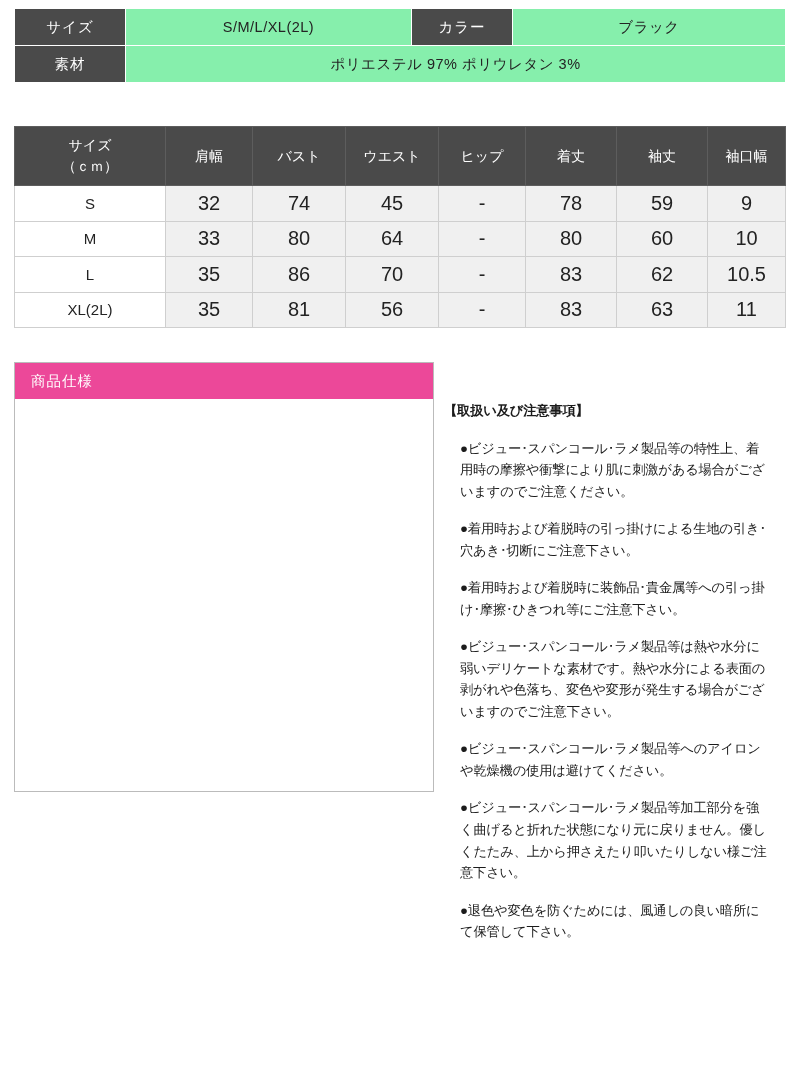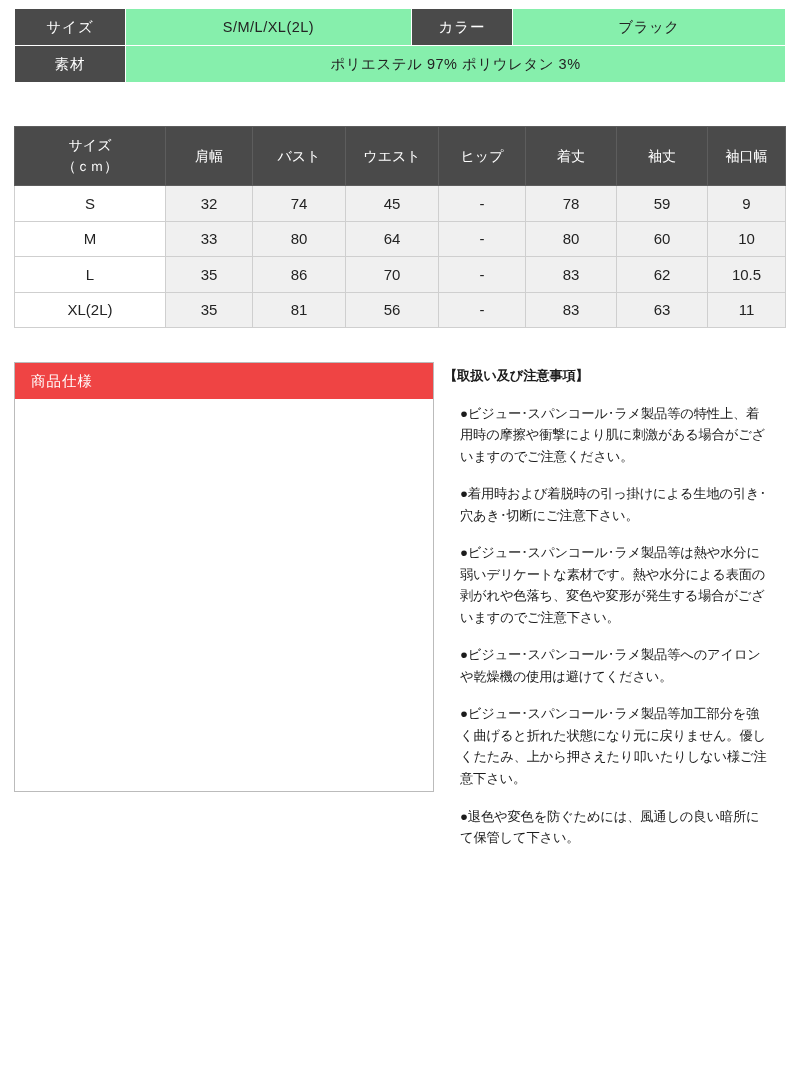--- a/index.html
+++ b/index.html
@@ -72,21 +72,21 @@
     font-size: 14px;
     height: 58px;
     line-height: 1.45;
     border: 1px solid #5d5d5d;
   }
   .size-table thead th.col-label {
     line-height: 1.5;
   }
   .size-table tbody td {
     height: 34.5px;
-    font-size: 15px;
+    font-size: 20px;
     background: #ffffff;
     color: #232323;
   }
   .size-table tbody td.rowlabel {
     background: #ffffff;
     font-size: 15px;
   }
   .size-table tbody tr td.shade {
     background: #f0f0f0;
   }
@@ -96,21 +96,21 @@
     position: absolute;
     left: 14px;
     top: 362px;
     width: 420px;
     height: 430px;
     border: 1px solid #bbbbbb;
     box-sizing: border-box;
     background: #ffffff;
   }
   .spec-box-header {
-    background: #ef4444;
+    background: #ec4899;
     color: #ffffff;
     font-size: 14.5px;
     height: 36px;
     line-height: 36px;
     padding-left: 16px;
     letter-spacing: 1px;
   }
   .spec-box-body {
     padding: 28px 0 0 18px;
     font-size: 13.5px;
@@ -119,21 +119,21 @@
   }
   .spec-box-body .note {
     margin-top: 18px;
     font-size: 13px;
   }
 
   
   .notes {
     position: absolute;
     left: 444px;
-    top: 365px;
+    top: 400px;
     width: 344px;
     font-size: 13.3px;
     line-height: 1.62;
     color: #1b1b1b;
     letter-spacing: -0.2px;
   }
   .notes .notes-title {
     font-weight: bold;
     margin-bottom: 1px;
   }
@@ -223,19 +223,20 @@
   </table>
 
   <div class="spec-box">
     <div class="spec-box-header">商品仕様</div>
   </div>
 
   <div class="notes">
     <div class="notes-title">【取扱い及び注意事項】</div>
     <p>●ビジュー･スパンコール･ラメ製品等の特性上、着用時の摩擦や衝撃により肌に刺激がある場合がございますのでご注意ください。</p>
     <p>●着用時および着脱時の引っ掛けによる生地の引き･穴あき･切断にご注意下さい。</p>
+    <p>●着用時および着脱時に装飾品･貴金属等への引っ掛け･摩擦･ひきつれ等にご注意下さい。</p>
     <p>●ビジュー･スパンコール･ラメ製品等は熱や水分に弱いデリケートな素材です。熱や水分による表面の剥がれや色落ち、変色や変形が発生する場合がございますのでご注意下さい。</p>
     <p>●ビジュー･スパンコール･ラメ製品等へのアイロンや乾燥機の使用は避けてください。</p>
     <p>●ビジュー･スパンコール･ラメ製品等加工部分を強く曲げると折れた状態になり元に戻りません。優しくたたみ、上から押さえたり叩いたりしない様ご注意下さい。</p>
     <p>●退色や変色を防ぐためには、風通しの良い暗所にて保管して下さい。</p>
   </div>
 
 </div>
 
 </body></html>

